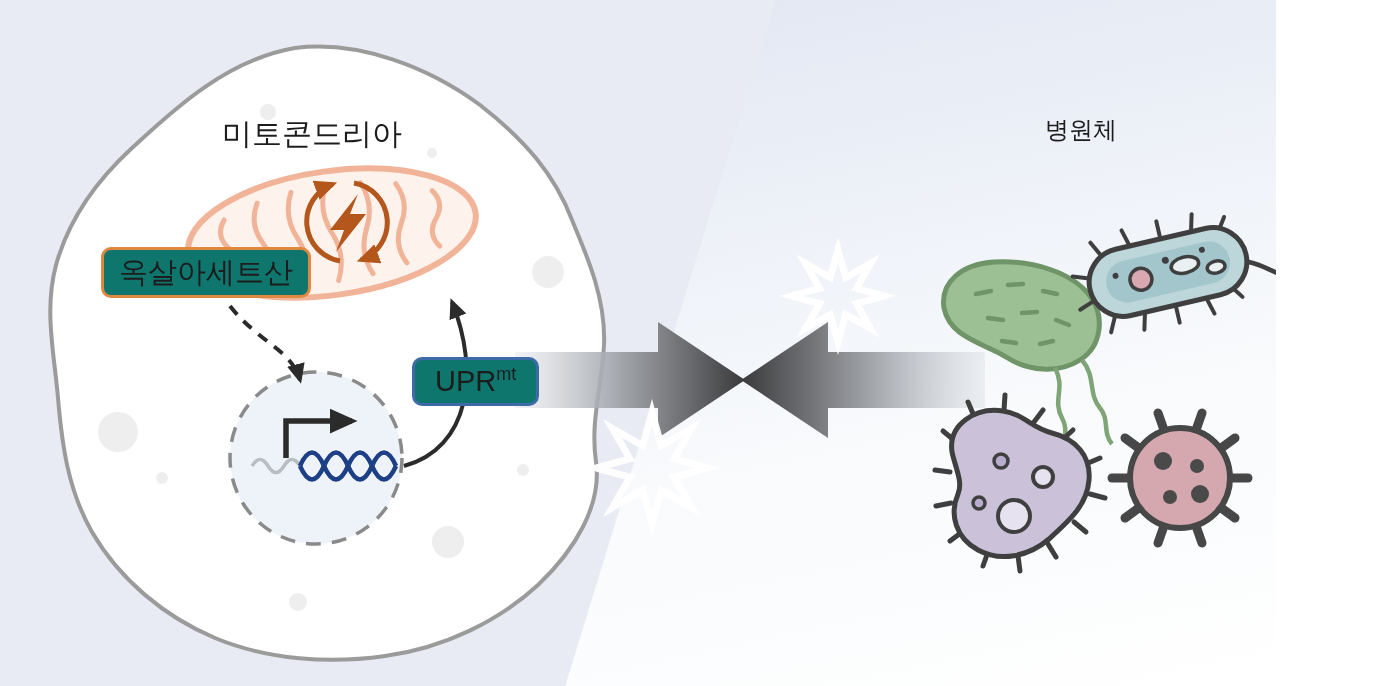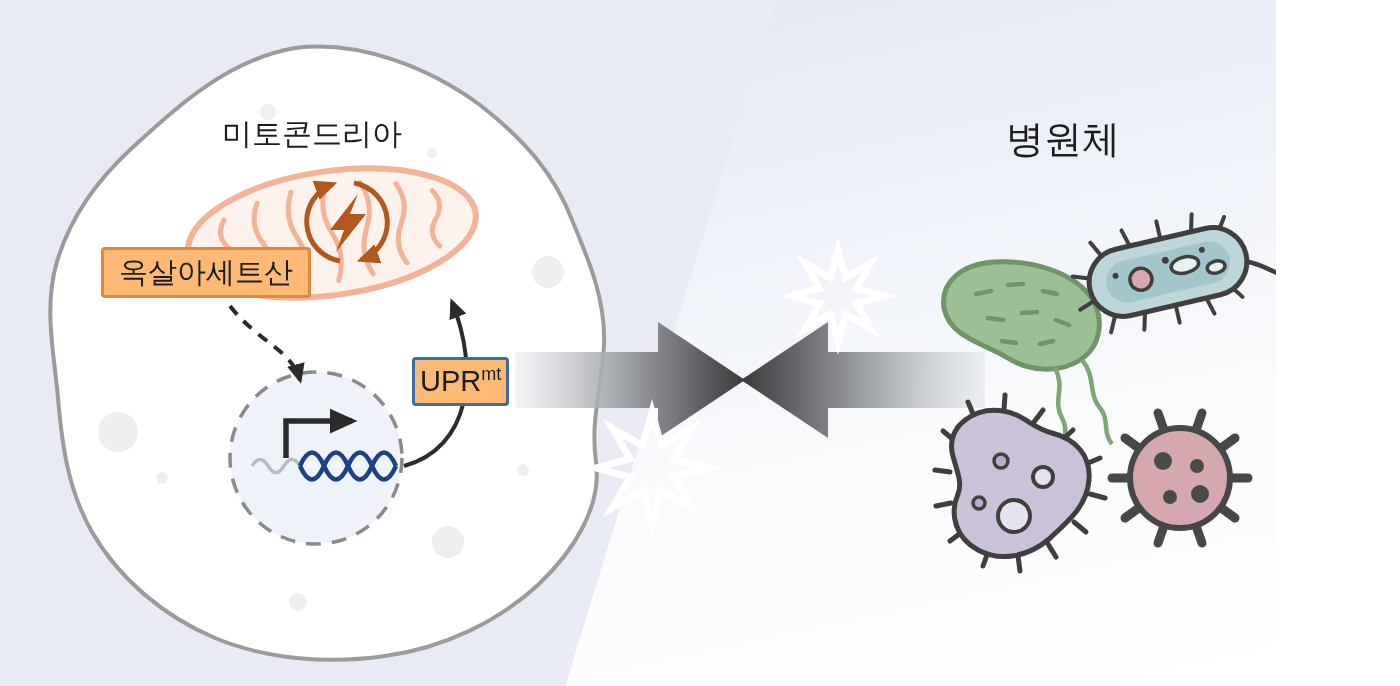--- a/index.html
+++ b/index.html
@@ -9,27 +9,27 @@
     font-family:"Liberation Sans","DejaVu Sans",sans-serif;
   }
   .bg-right {
     position:absolute; inset:0;
     clip-path:polygon(60.8% 0%, 100% 0%, 100% 100%, 44.3% 100%);
     background:linear-gradient(168deg,#dce2ef 0%,#e9edf6 30%,#f8fafc 65%,#ffffff 100%);
   }
   .scene { position:absolute; left:0; top:0; }
   .label { position:absolute; color:#1c1c1c; white-space:nowrap; }
   .title-left  { left:222px; top:114px; font-size:30px; }
-  .title-right { left:1006px; top:114px; font-size:38px; }
+  .title-right { left:1045px; top:114px; font-size:24px; }
   .box {
-    background:#fdba74; border-radius:4px; padding:5px 15px;
+    background:#0f766e; border-radius:10px; padding:5px 15px;
     font-size:29px; line-height:1.2; color:#1c1c1c;
   }
   .box.orange { left:101px; top:247px; border:3px solid #e0883f; }
-  .box.blue   { left:412px; top:357px; border:3px solid #3e6aa8; padding:4px 5px; }
+  .box.blue   { left:412px; top:357px; border:3px solid #3e6aa8; padding:4px 20px; }
   .box.blue sup { font-size:18px; }
   .watermark { position:absolute; right:14px; bottom:2px; }
   .watermark text { font-family:"DejaVu Sans","Liberation Sans",sans-serif; }
 </style>
 </head>
 <body>
 
 <div class="canvas">
   <div class="bg-right"></div>
 

